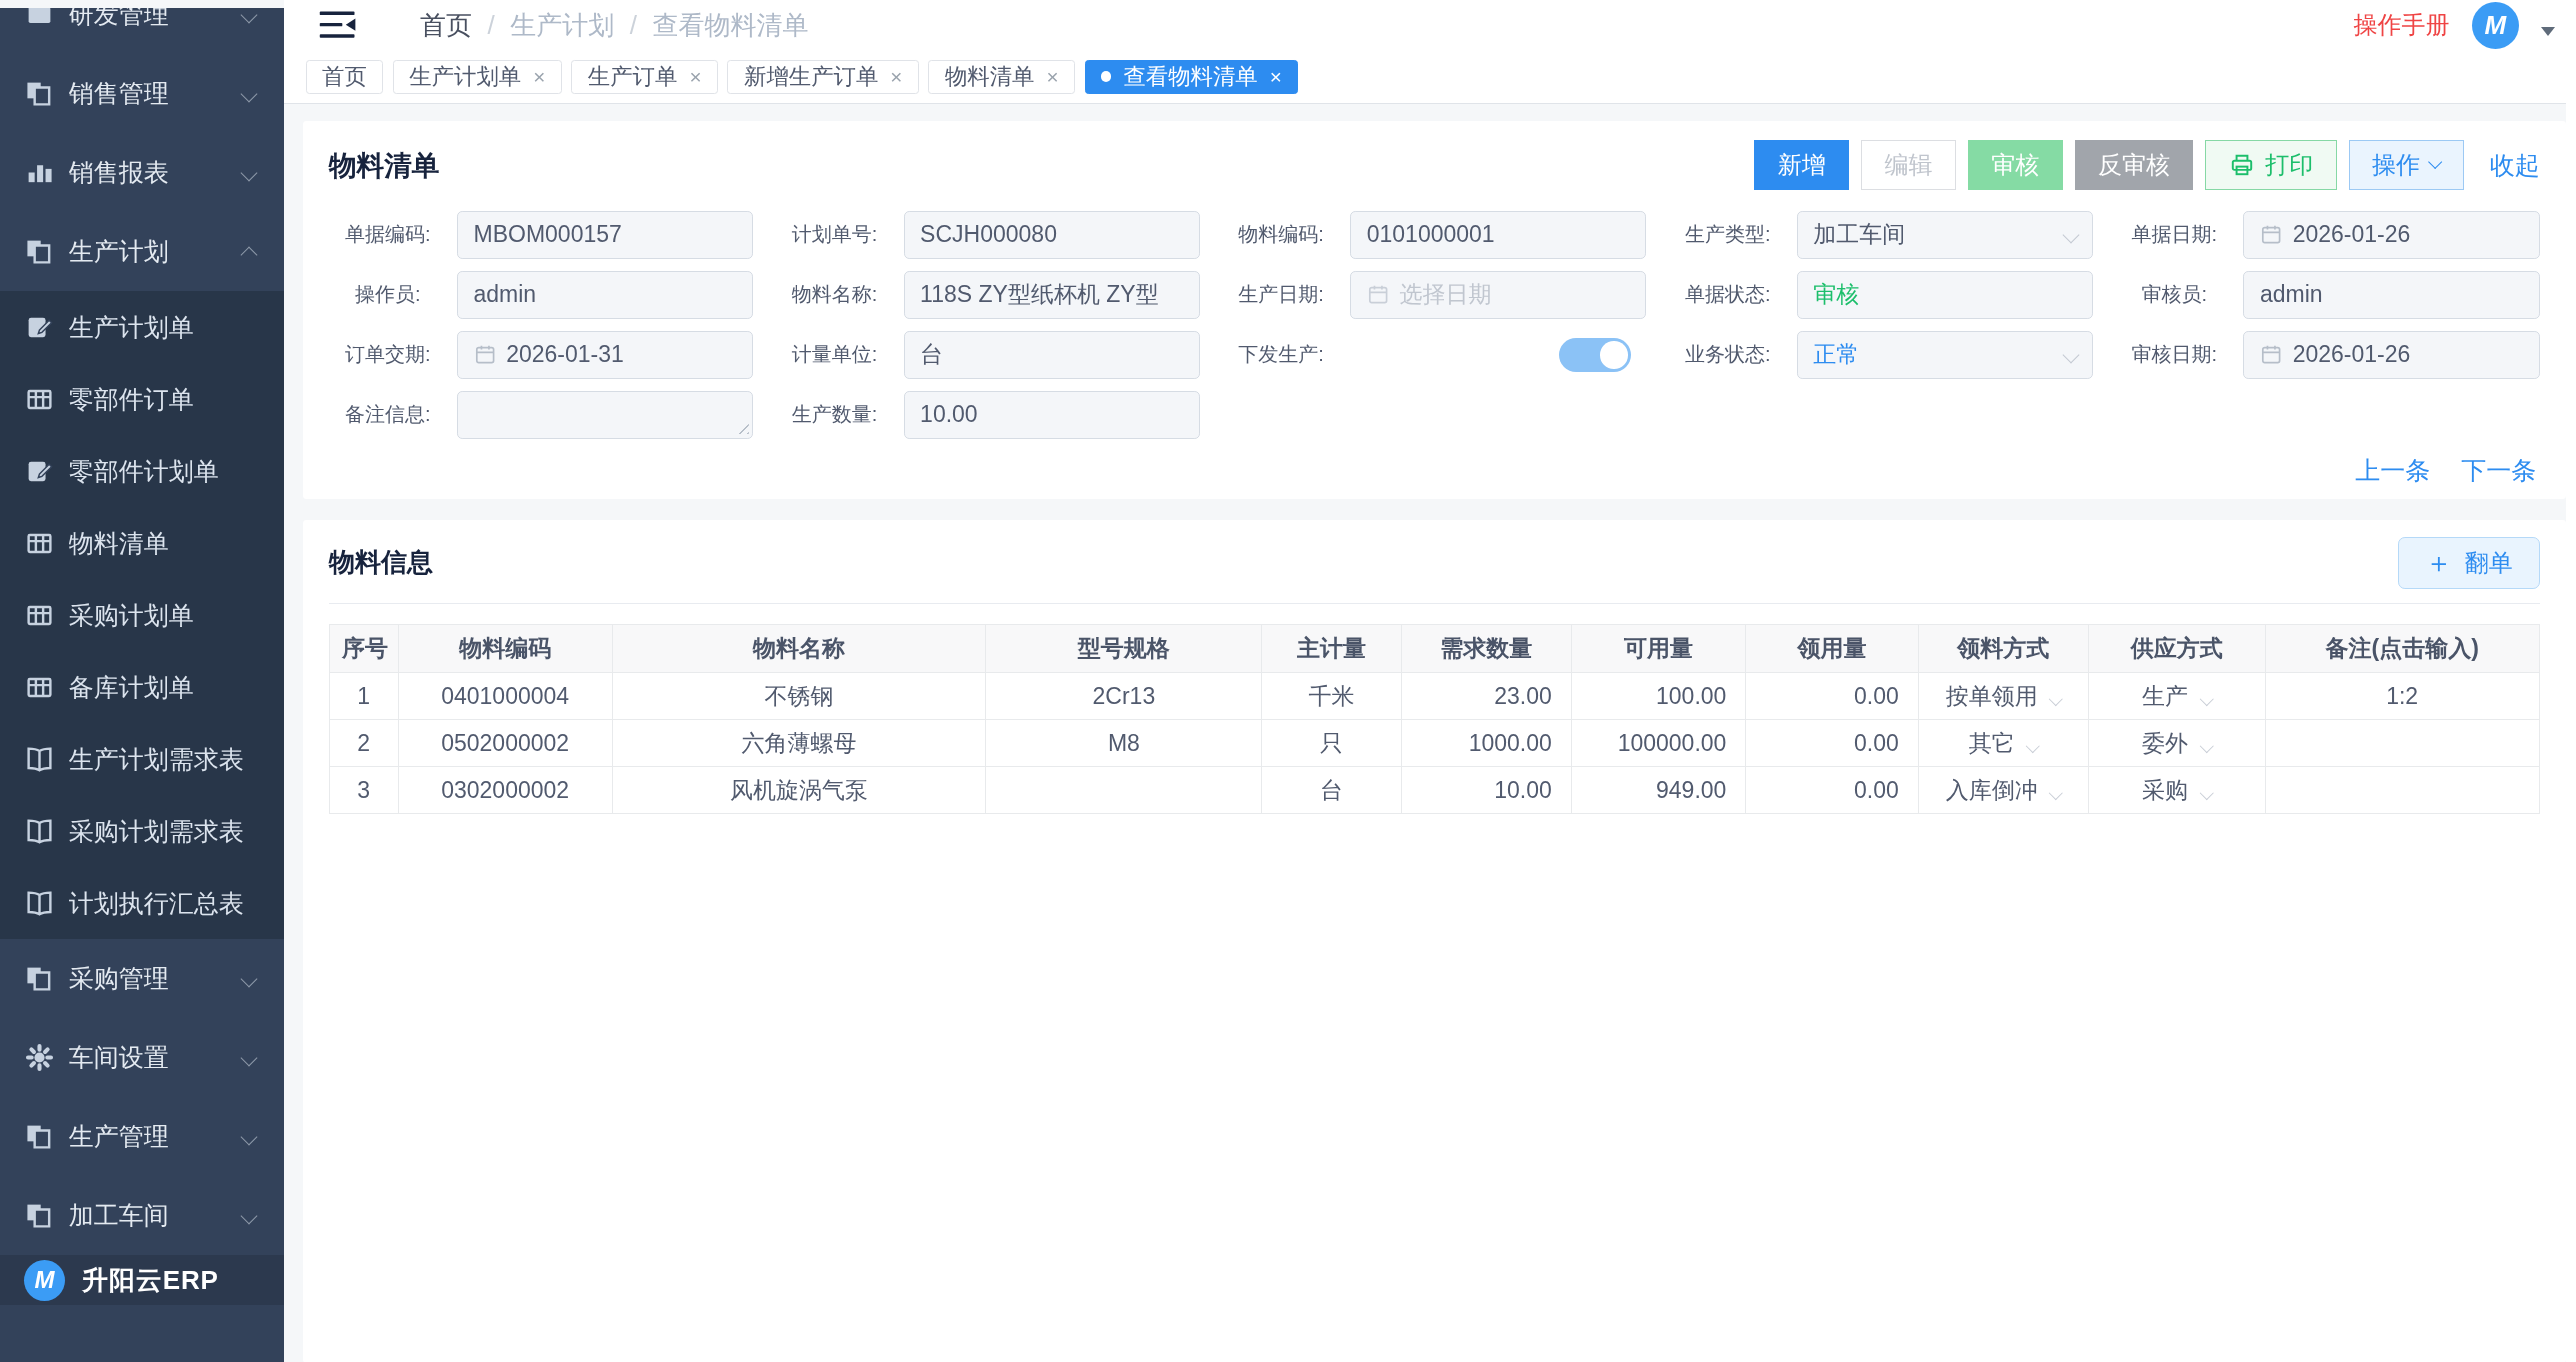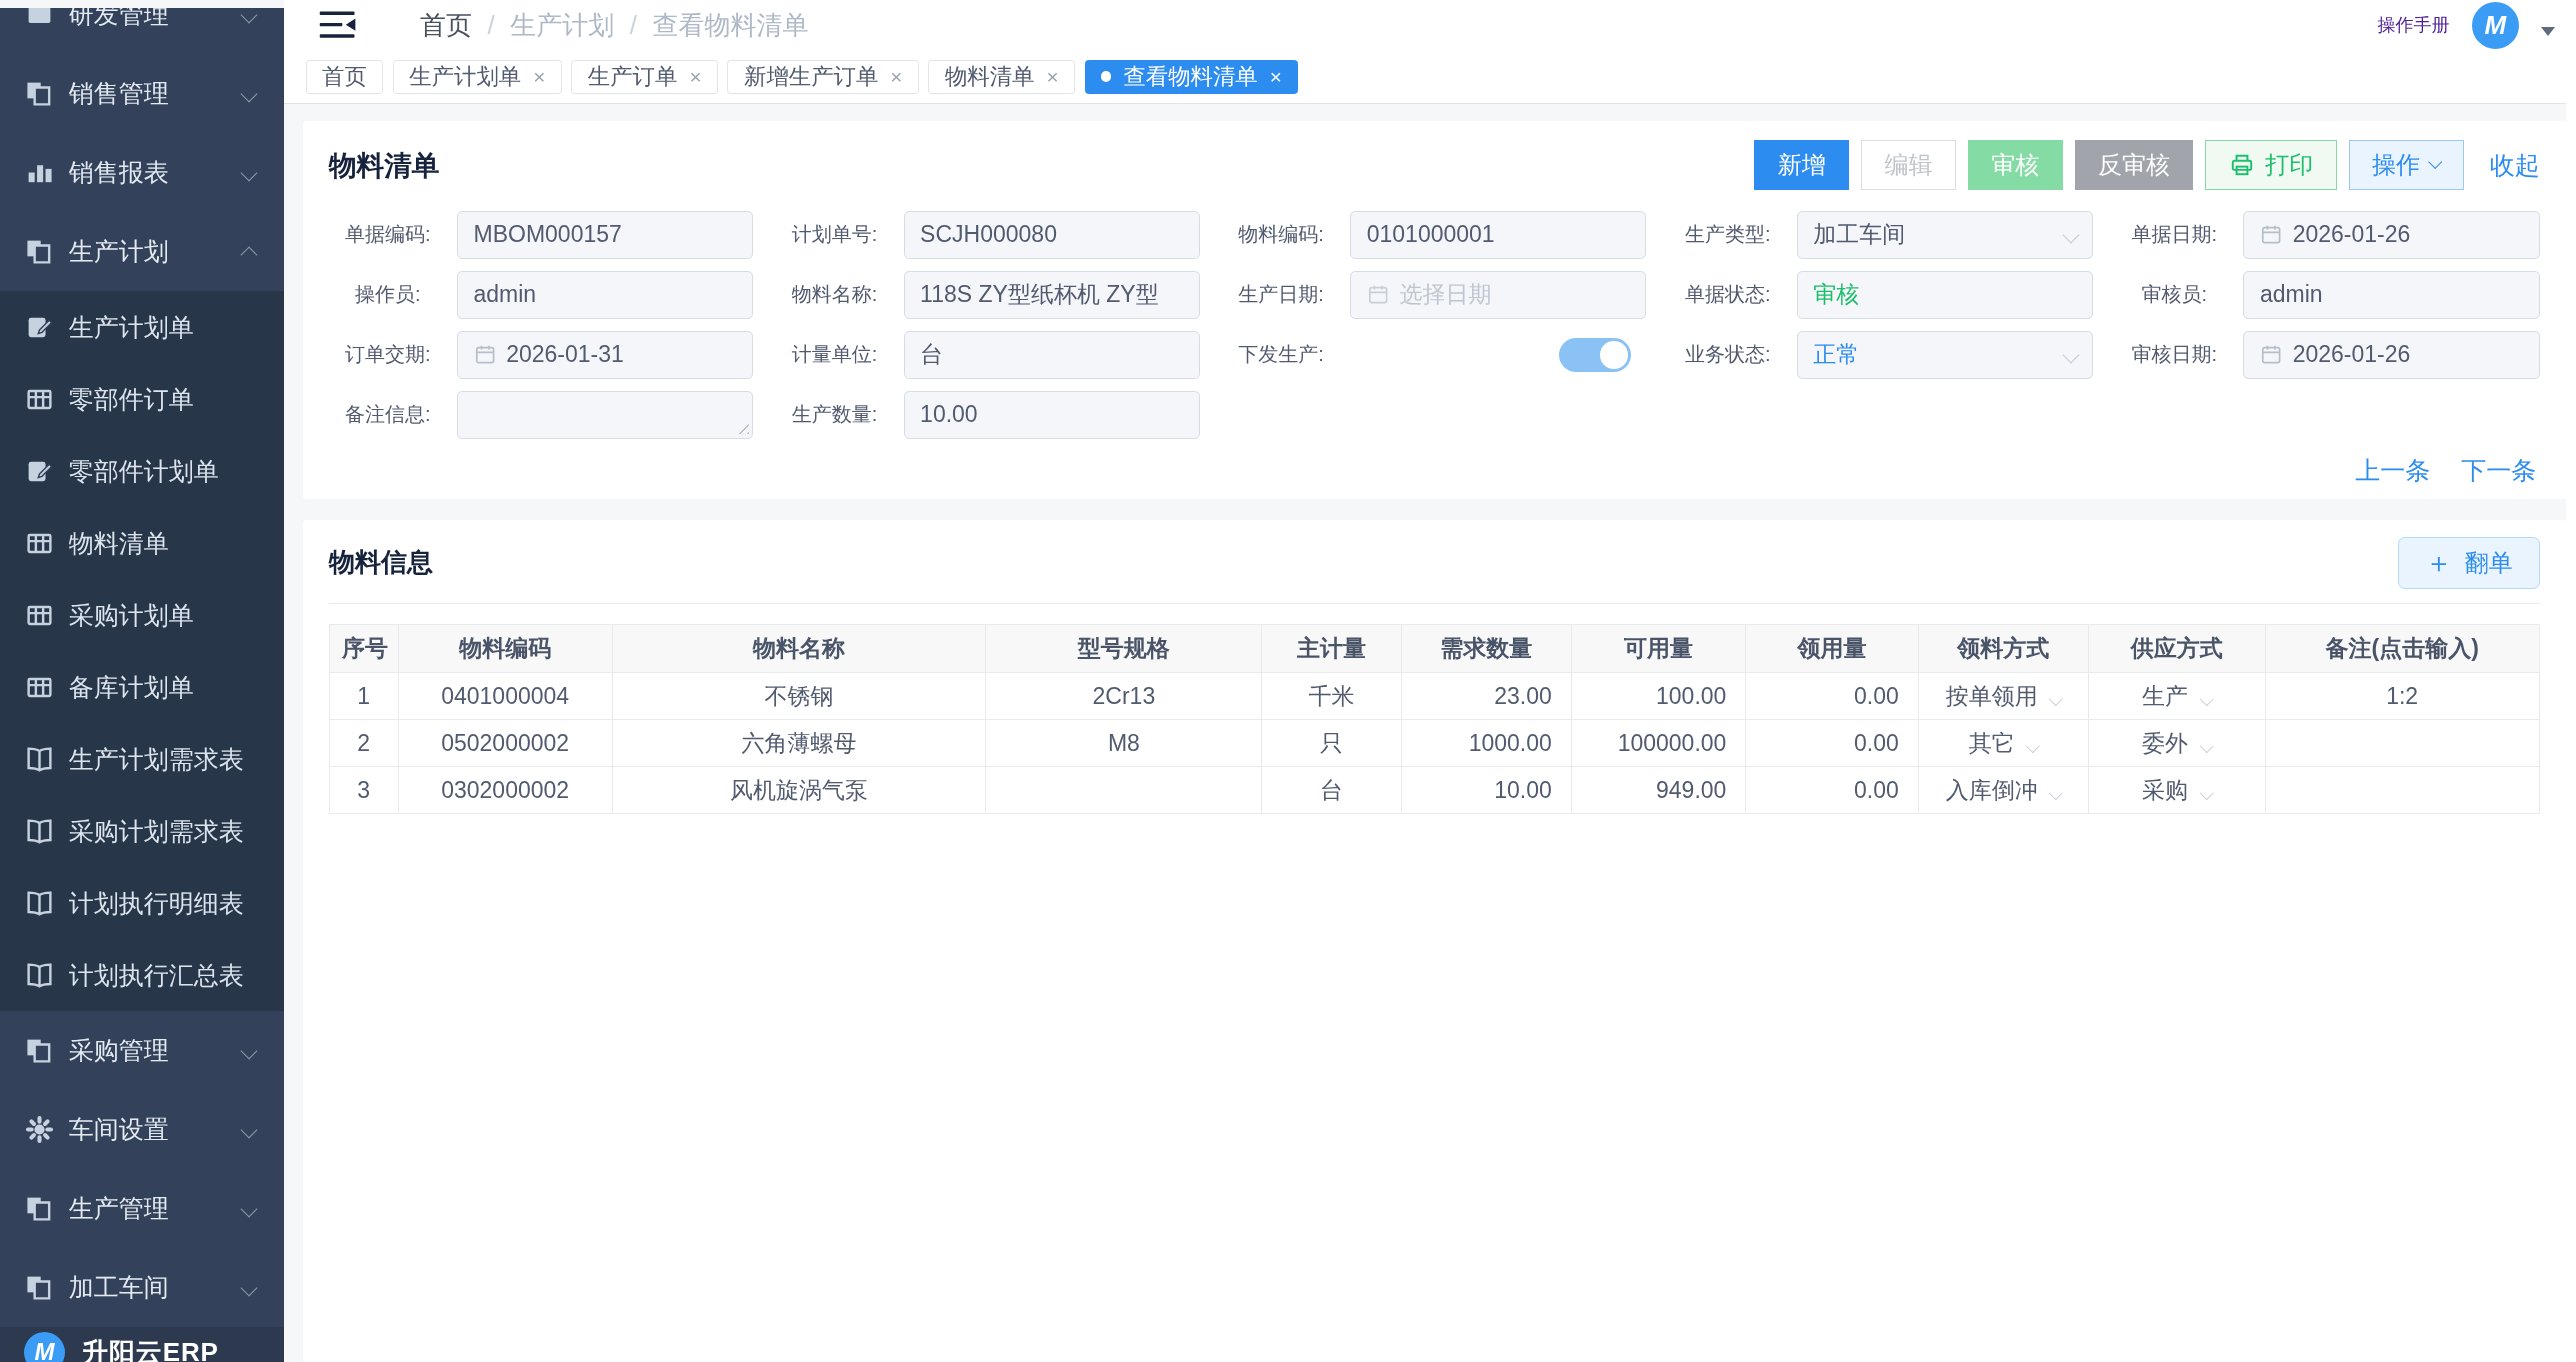--- a/index.html
+++ b/index.html
@@ -21,21 +21,21 @@
   .sb-sub .sb-item { height:72px; color:#dce4ee; }
 
   
   .hd { position:absolute; left:284px; top:0; right:0; height:50px; background:#fff; display:flex; align-items:center; padding:0 20.7px 0 34px; z-index:4; }
   .hamburger { width:40px; height:33px; }
   .crumbs { margin-left:62px; font-size:26px; display:flex; align-items:center; gap:15.5px; }
   .crumb-home { color:#495060; }
   .crumb-sep { color:#ccd2da; }
   .crumb { color:#aeb9c8; }
   .hd-right { margin-left:auto; display:flex; align-items:center; gap:22.4px; }
-  .manual { font-size:18px; color:#4c1d95; cursor:pointer; }
+  .manual { font-size:24px; color:#ef4444; cursor:pointer; }
   .avatar { width:47px; height:47px; border-radius:50%; background:#3b9cf5; color:#fff; display:flex; align-items:center; justify-content:center; font-size:26px; font-style:italic; font-weight:bold; cursor:pointer; }
   .caret { width:0; height:0; border-left:7.8px solid transparent; border-right:7.8px solid transparent; border-top:9.5px solid #5f6b7a; margin-top:12px; }
 
   
   .tabsbar { position:absolute; left:284px; top:50px; right:0; height:54px; background:#fff; border-bottom:0.9px solid #e0e4e9; display:flex; align-items:center; padding-left:21.5px; gap:9.5px; z-index:3; }
   .tab { height:34px; display:flex; align-items:center; background:#fff; border:0.9px solid #e0e3e8; border-radius:3.4px; padding:0 15.5px; font-size:22.4px; color:#515a6e; gap:12px; cursor:pointer; white-space:nowrap; }
   .tab .x { color:#9aa3ad; font-size:20.7px; }
   .tab.active { background:#2d8cf0; border-color:#2d8cf0; color:#fff; }
   .tab.active .x { color:#fff; }
   .dot { width:10.3px; height:10.3px; border-radius:50%; background:#fff; }
@@ -198,28 +198,20 @@
         </span>
         <span class="sb-label">生产计划需求表</span>
       </div>
       <div class="sb-item">
         <span class="sb-ico">
           <svg width="29" height="29" viewBox="0 0 24 24" fill="none" stroke="#c7d2e0" stroke-width="2">
               <path d="M12 5c-2-1.4-5-2-9-2v16c4 0 7 .6 9 2 2-1.4 5-2 9-2V3c-4 0-7 .6-9 2zM12 5v16"></path>
             </svg>
         </span>
         <span class="sb-label">采购计划需求表</span>
-      </div>
-      <div class="sb-item">
-        <span class="sb-ico">
-          <svg width="29" height="29" viewBox="0 0 24 24" fill="none" stroke="#c7d2e0" stroke-width="2">
-              <path d="M12 5c-2-1.4-5-2-9-2v16c4 0 7 .6 9 2 2-1.4 5-2 9-2V3c-4 0-7 .6-9 2zM12 5v16"></path>
-            </svg>
-        </span>
-        <span class="sb-label">计划执行明细表</span>
       </div>
       <div class="sb-item">
         <span class="sb-ico">
           <svg width="29" height="29" viewBox="0 0 24 24" fill="none" stroke="#c7d2e0" stroke-width="2">
               <path d="M12 5c-2-1.4-5-2-9-2v16c4 0 7 .6 9 2 2-1.4 5-2 9-2V3c-4 0-7 .6-9 2zM12 5v16"></path>
             </svg>
         </span>
         <span class="sb-label">计划执行汇总表</span>
       </div>
     </div>

